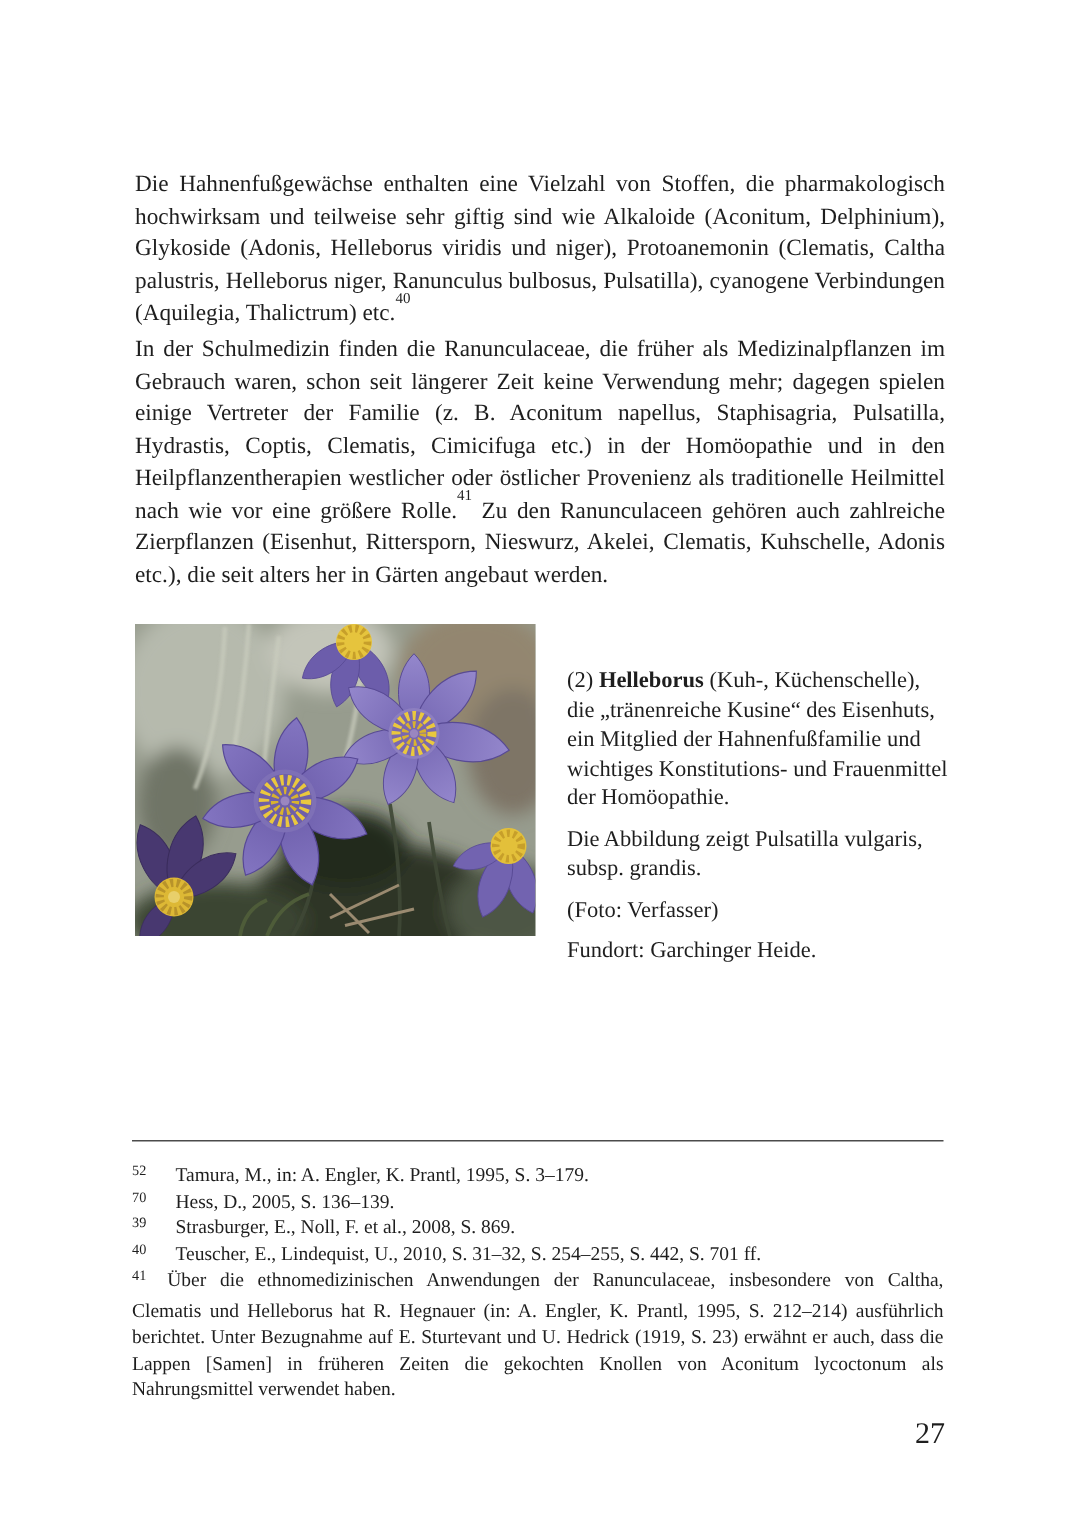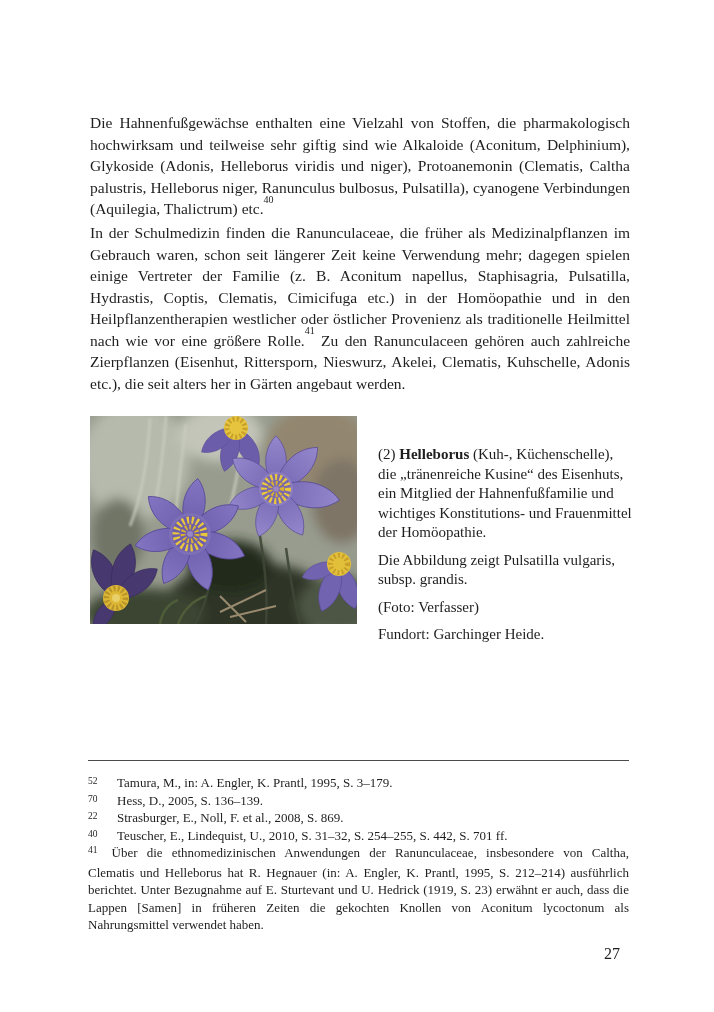--- a/index.html
+++ b/index.html
@@ -84,22 +84,22 @@
     font-size: 9.5px;
     position: relative;
     top: -4px;
     padding-right: 14px;
   }
 
   #pagenum {
     position: absolute;
     left: 604px; top: 928px;
     width: 26px;
-    font-size: 16px;
-    text-align: left;
+    font-size: 20px;
+    text-align: right;
   }
 </style>
 </head>
 <body>
 
 <div class="page">
 
   <p class="body-par" id="p1"><span>Die Hahnenfußgewächse enthalten eine Vielzahl von Stoffen, die pharmakologisch hochwirksam und teilweise sehr giftig sind wie Alkaloide (Aconitum, Delphinium), Glykoside (Adonis, Helleborus viridis und niger), Protoanemonin (Clematis, Caltha palustris, Helleborus niger, Ranunculus bulbosus, Pulsatilla), cyanogene Verbindungen (Aquilegia, Thalictrum) etc.</span><sup class="fnref">40</sup></p>
 
   <p class="body-par" id="p2"><span>In der Schulmedizin finden die Ranunculaceae, die früher als Medizinalpflanzen im Gebrauch waren, schon seit längerer Zeit keine Verwendung mehr; dagegen spielen einige Vertreter der Familie (z. B. Aconitum napellus, Staphisagria, Pulsatilla, Hydrastis, Coptis, Clematis, Cimicifuga etc.) in der Homöopathie und in den Heilpflanzentherapien westlicher oder östlicher Provenienz als traditionelle Heilmittel nach wie vor eine größere Rolle.</span><sup class="fnref">41</sup><span> Zu den Ranunculaceen gehören auch zahlreiche Zierpflanzen (Eisenhut, Rittersporn, Nieswurz, Akelei, Clematis, Kuhschelle, Adonis etc.), die seit alters her in Gärten angebaut werden.</span></p>
@@ -238,21 +238,21 @@
   <div id="footnotes">
     <div class="fn-row">
       <span class="fn-num">52</span>
       <span class="fn-text">Tamura, M., in: A. Engler, K. Prantl, 1995, S. 3–179.</span>
     </div>
     <div class="fn-row">
       <span class="fn-num">70</span>
       <span class="fn-text">Hess, D., 2005, S. 136–139.</span>
     </div>
     <div class="fn-row">
-      <span class="fn-num">22</span>
+      <span class="fn-num">39</span>
       <span class="fn-text">Strasburger, E., Noll, F. et al., 2008, S. 869.</span>
     </div>
     <div class="fn-row">
       <span class="fn-num">40</span>
       <span class="fn-text">Teuscher, E., Lindequist, U., 2010, S. 31–32, S. 254–255, S. 442, S. 701 ff.</span>
     </div>
     <p class="fn-para"><span class="fn-num-inline">41</span><span>Über die ethnomedizinischen Anwendungen der Ranunculaceae, insbesondere von Caltha, Clematis und Helleborus hat R. Hegnauer (in: A. Engler, K. Prantl, 1995, S. 212–214) ausführlich berichtet. Unter Bezugnahme auf E. Sturtevant und U. Hedrick (1919, S. 23) erwähnt er auch, dass die Lappen [Samen] in früheren Zeiten die gekochten Knollen von Aconitum lycoctonum als Nahrungsmittel verwendet haben.</span></p>
   </div>
 
   <div id="pagenum">27</div>

